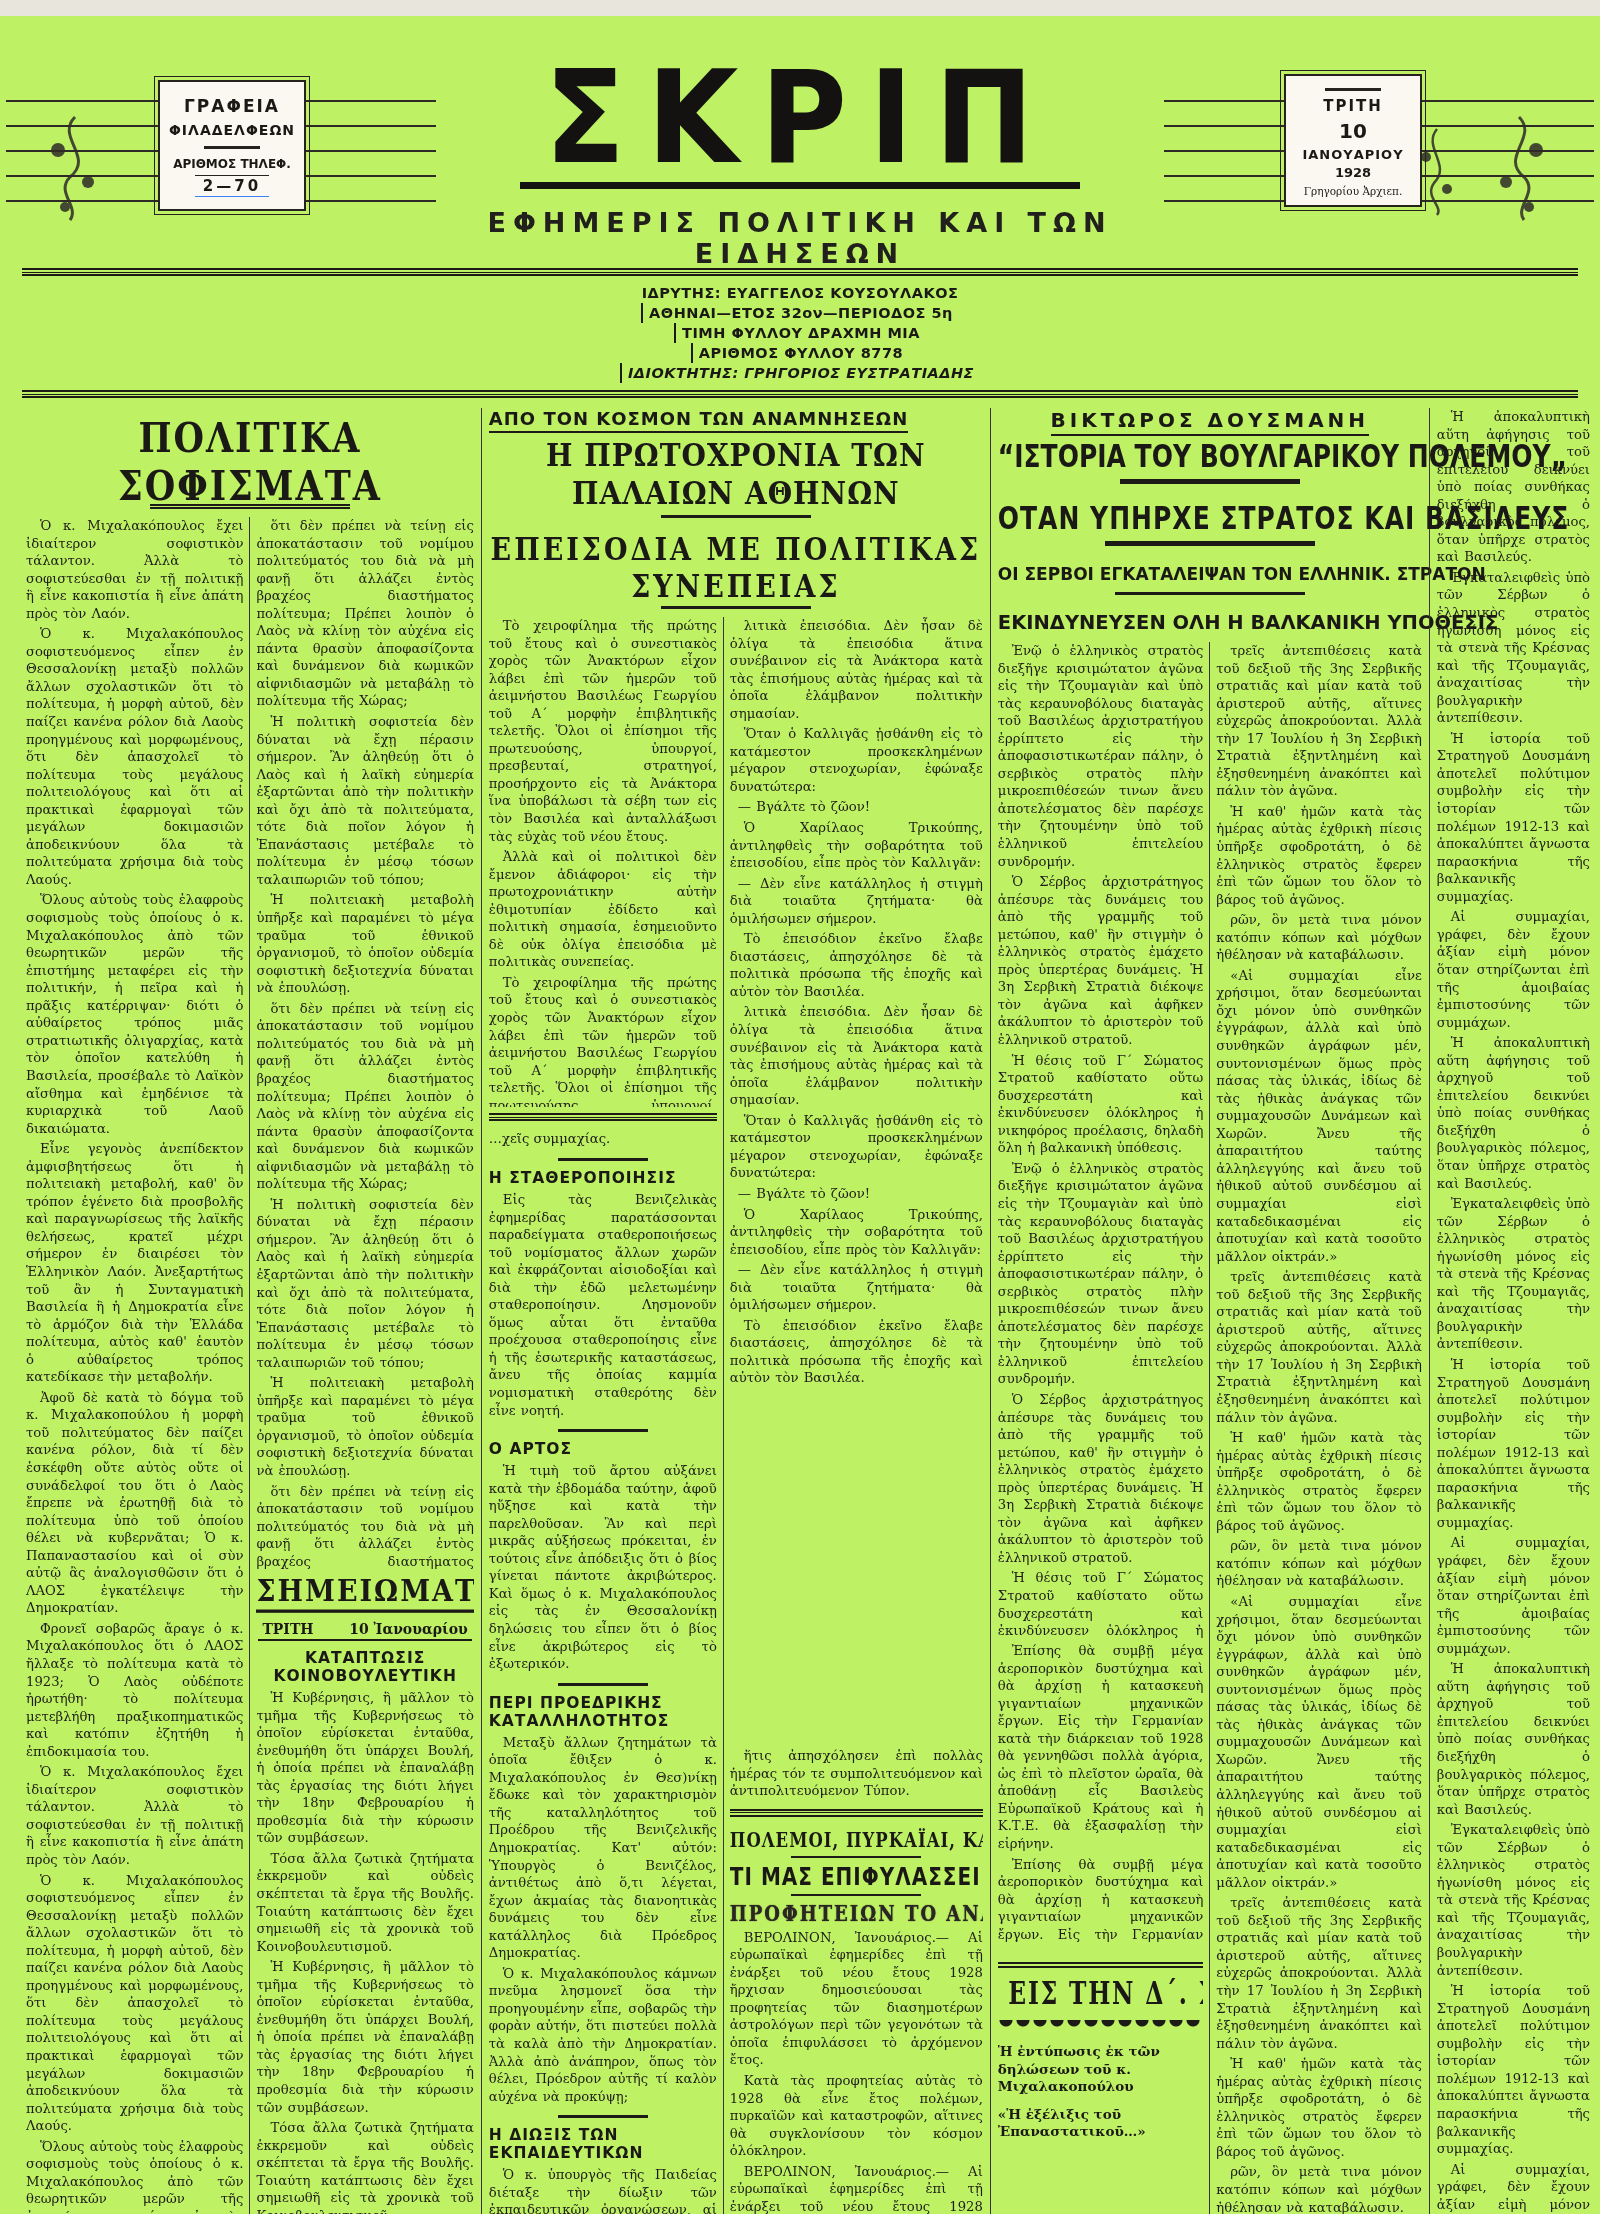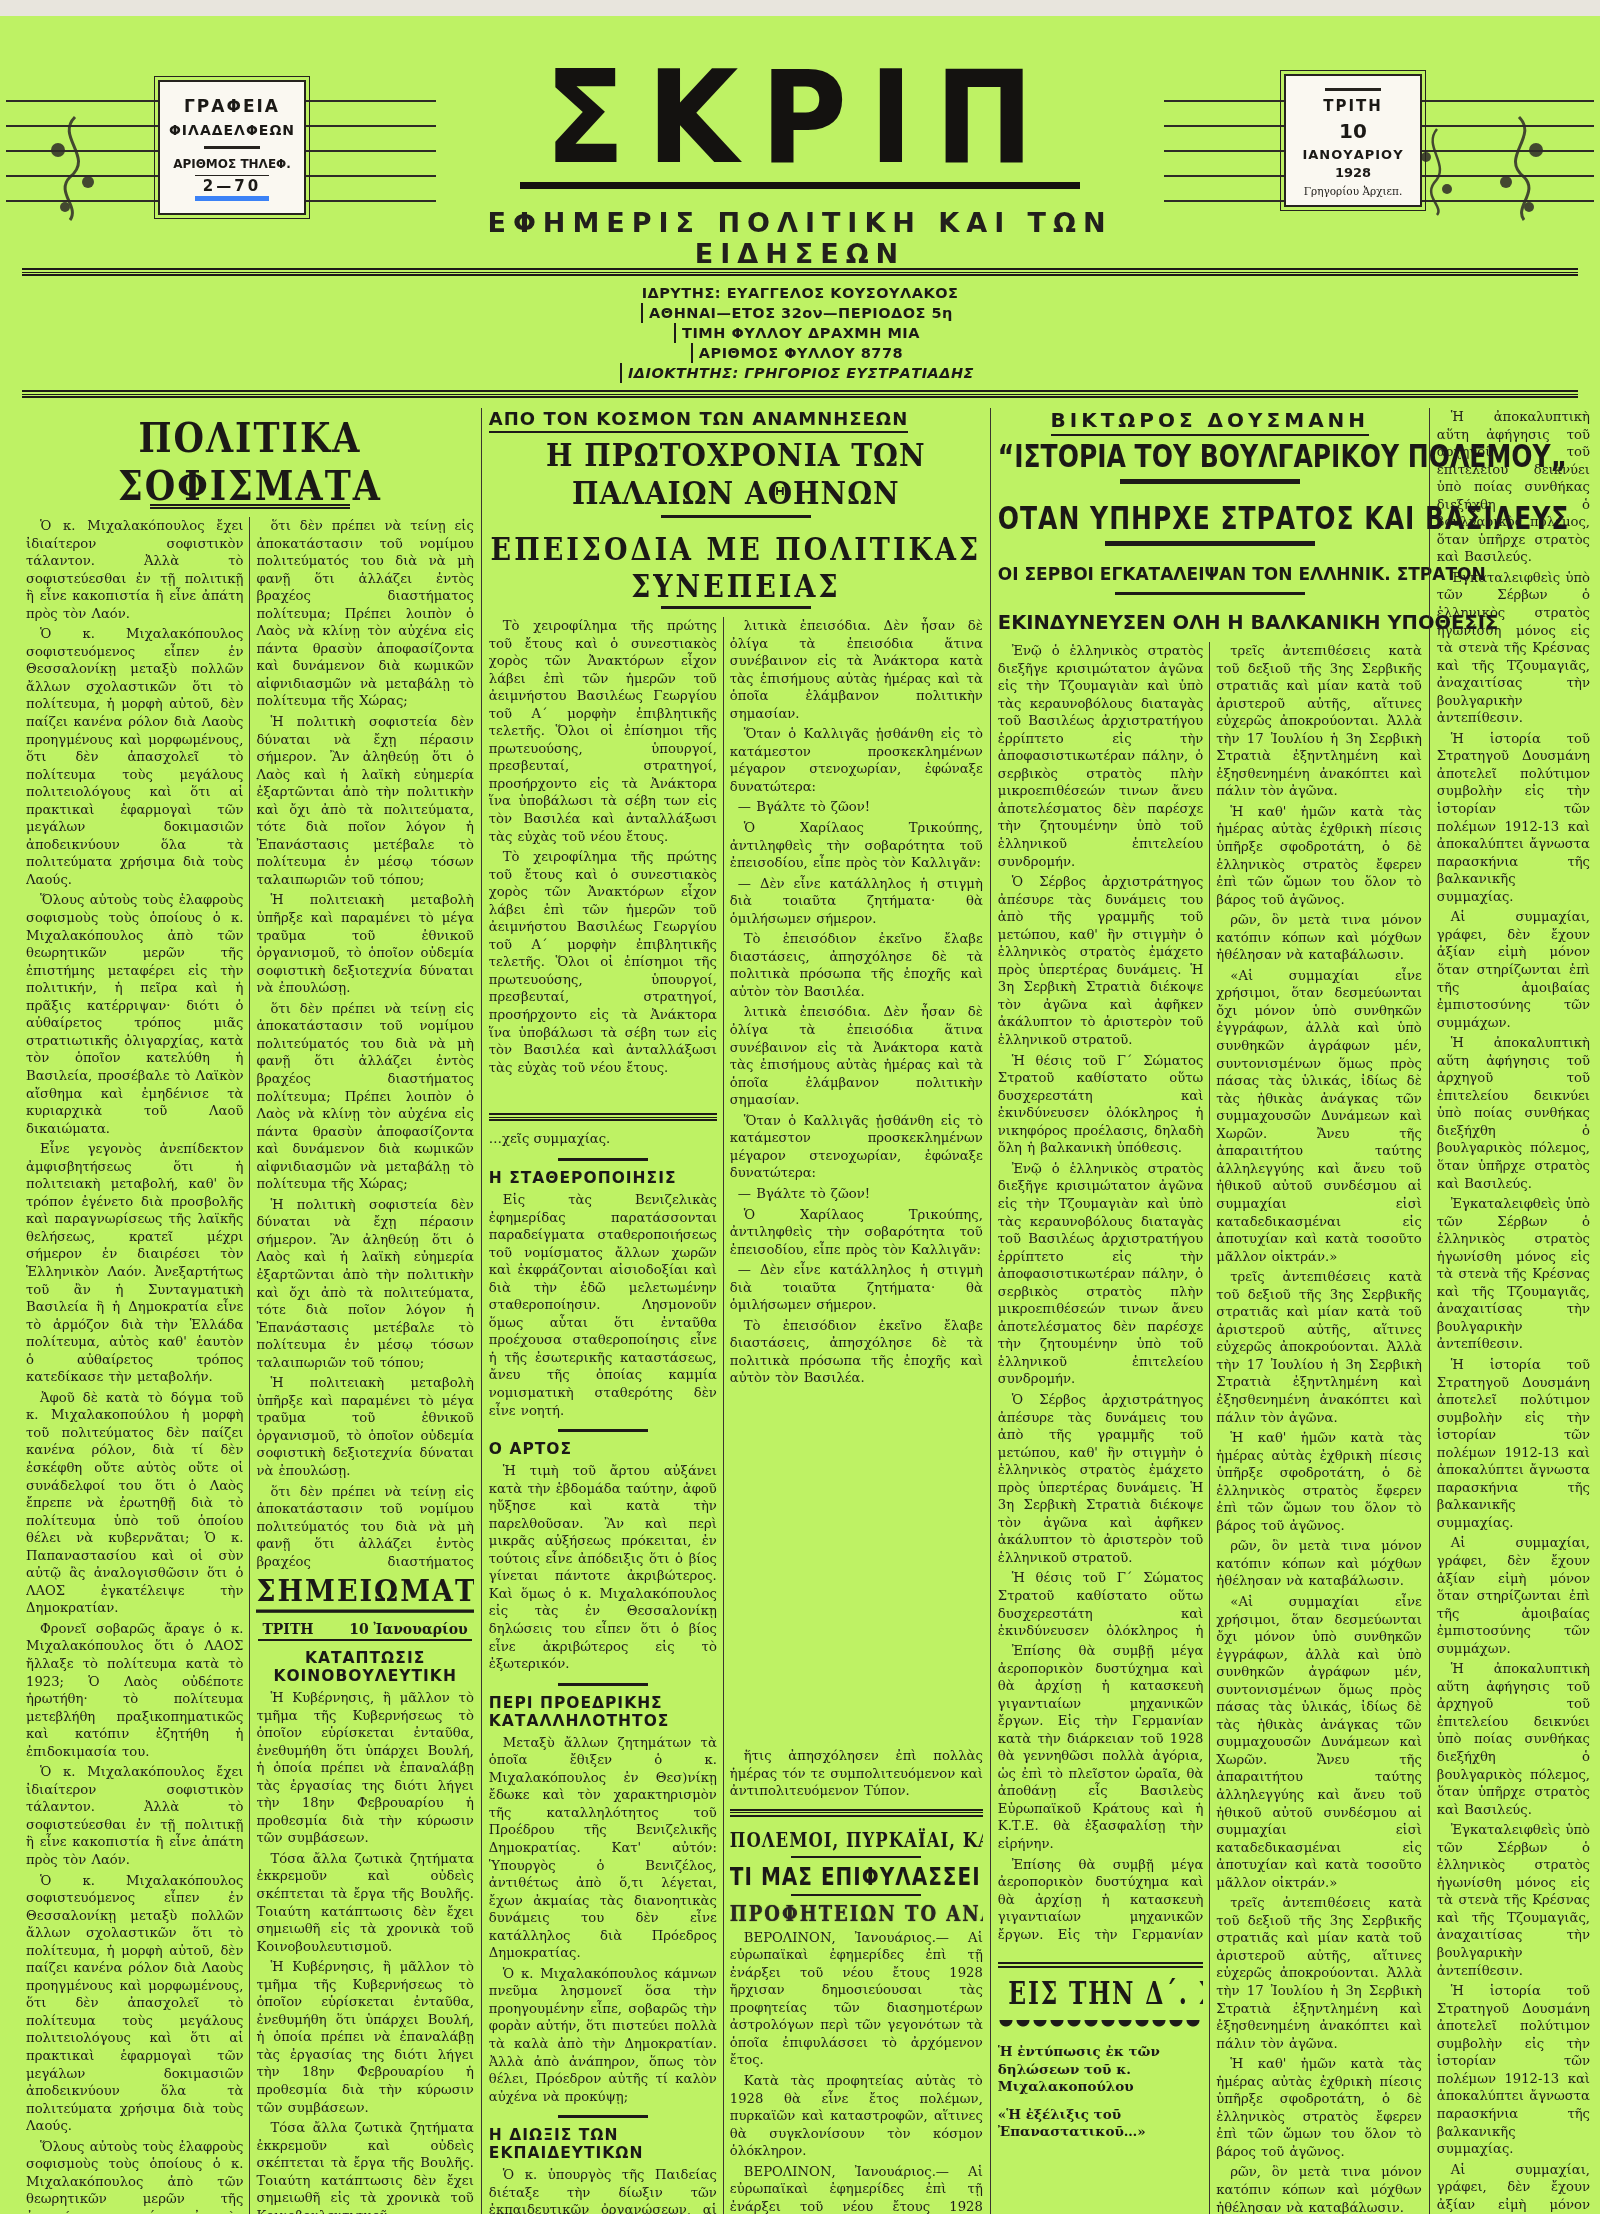--- a/index.html
+++ b/index.html
@@ -18,21 +18,21 @@
   .orn-icon{ position:absolute; opacity:.85; }
   .side-box{ position:absolute; background:#faf8f1; border:2px solid #26231f;
     outline:1px solid #26231f; outline-offset:3px; text-align:center;
     font-family:"DejaVu Sans", sans-serif; }
   .left-box{ left:158px; top:28px; width:148px; padding:14px 6px 12px; }
   .left-box .b1{ font-weight:bold; font-size:17px; letter-spacing:2px; }
   .left-box .b2{ font-weight:bold; font-size:14px; letter-spacing:1px; margin-top:6px; }
   .box-rule{ width:56px; height:3px; background:#26231f; margin:8px auto; }
   .left-box .b3{ font-weight:bold; font-size:12px; margin-top:2px; }
   .left-box .b4{ font-weight:bold; font-size:15px; letter-spacing:3px; margin-top:4px;
-    border-top:1px solid #26231f; border-bottom:5px solid #3b82f6; display:inline-block; padding:1px 8px;}
+    border-top:1px solid #26231f; border-bottom:1px solid #3b82f6; display:inline-block; padding:1px 8px;}
   .right-box{ right:178px; top:22px; width:138px; padding:10px 6px 8px; }
   .right-box .d1{ font-weight:bold; font-size:15px; letter-spacing:2px; }
   .right-box .d2{ font-weight:bold; font-size:20px; margin-top:4px; }
   .right-box .d3{ font-weight:bold; font-size:13px; letter-spacing:1px; margin-top:4px; }
   .right-box .d4{ font-weight:bold; font-size:13px; margin-top:3px; }
   .right-box .d5{ font-size:10.5px; font-family:"DejaVu Serif",serif; margin-top:5px; }
   .masthead-center{ position:absolute; left:440px; right:440px; top:0; text-align:center; }
   .mast-title{ font-family:"DejaVu Sans", sans-serif; font-weight:bold; font-size:118px;
     line-height:1.05; letter-spacing:22px; transform:scaleY(1.08); transform-origin:top center;
     color:#141210; }
@@ -245,20 +245,21 @@
         <span class="kicker">ΑΠΟ ΤΟΝ ΚΟΣΜΟΝ ΤΩΝ ΑΝΑΜΝΗΣΕΩΝ</span>
       </div>
       <h2 class="center-head1">Η ΠΡΩΤΟΧΡΟΝΙΑ ΤΩΝ ΠΑΛΑΙΩΝ ΑΘΗΝΩΝ</h2>
       <div class="short-rule"></div>
       <h2 class="center-head2">ΕΠΕΙΣΟΔΙΑ ΜΕ ΠΟΛΙΤΙΚΑΣ ΣΥΝΕΠΕΙΑΣ</h2>
       <div class="short-rule"></div>
       <div class="twocol">
         <div class="col" style="flex:0 0 228px">
           <div class="seg body-text" style="height:490px">
               <p>Τὸ χειροφίλημα τῆς πρώτης τοῦ ἔτους καὶ ὁ συνεστιακὸς χορὸς τῶν Ἀνακτόρων εἶχον λάβει ἐπὶ τῶν ἡμερῶν τοῦ ἀειμνήστου Βασιλέως Γεωργίου τοῦ Α΄ μορφὴν ἐπιβλητικῆς τελετῆς. Ὅλοι οἱ ἐπίσημοι τῆς πρωτευούσης, ὑπουργοί, πρεσβευταί, στρατηγοί, προσήρχοντο εἰς τὰ Ἀνάκτορα ἵνα ὑποβάλωσι τὰ σέβη των εἰς τὸν Βασιλέα καὶ ἀνταλλάξωσι τὰς εὐχὰς τοῦ νέου ἔτους.</p>
+              <p>Ἀλλὰ καὶ οἱ πολιτικοὶ δὲν ἔμενον ἀδιάφοροι· εἰς τὴν πρωτοχρονιάτικην αὐτὴν ἐθιμοτυπίαν ἐδίδετο καὶ πολιτικὴ σημασία, ἐσημειοῦντο δὲ οὐκ ὀλίγα ἐπεισόδια μὲ πολιτικὰς συνεπείας.</p>
               <p>Τὸ χειροφίλημα τῆς πρώτης τοῦ ἔτους καὶ ὁ συνεστιακὸς χορὸς τῶν Ἀνακτόρων εἶχον λάβει ἐπὶ τῶν ἡμερῶν τοῦ ἀειμνήστου Βασιλέως Γεωργίου τοῦ Α΄ μορφὴν ἐπιβλητικῆς τελετῆς. Ὅλοι οἱ ἐπίσημοι τῆς πρωτευούσης, ὑπουργοί, πρεσβευταί, στρατηγοί, προσήρχοντο εἰς τὰ Ἀνάκτορα ἵνα ὑποβάλωσι τὰ σέβη των εἰς τὸν Βασιλέα καὶ ἀνταλλάξωσι τὰς εὐχὰς τοῦ νέου ἔτους.</p>
             </div>
           <div class="heavy-rule"></div>
           <p class="tail-line">…χεῖς συμμαχίας.</p>
           <div class="seg" style="flex:1">
             <div class="note-divider"></div>
             <h4 class="note-title">Η ΣΤΑΘΕΡΟΠΟΙΗΣΙΣ</h4>
             <div class="body-text">
                 <p>Εἰς τὰς Βενιζελικὰς ἐφημερίδας παρατάσσονται παραδείγματα σταθεροποιήσεως τοῦ νομίσματος ἄλλων χωρῶν καὶ ἐκφράζονται αἰσιοδοξίαι καὶ διὰ τὴν ἐδῶ μελετωμένην σταθεροποίησιν. Λησμονοῦν ὅμως αὗται ὅτι ἐνταῦθα προέχουσα σταθεροποίησις εἶνε ἡ τῆς ἐσωτερικῆς καταστάσεως, ἄνευ τῆς ὁποίας καμμία νομισματικὴ σταθερότης δὲν εἶνε νοητή.</p>
               </div>

